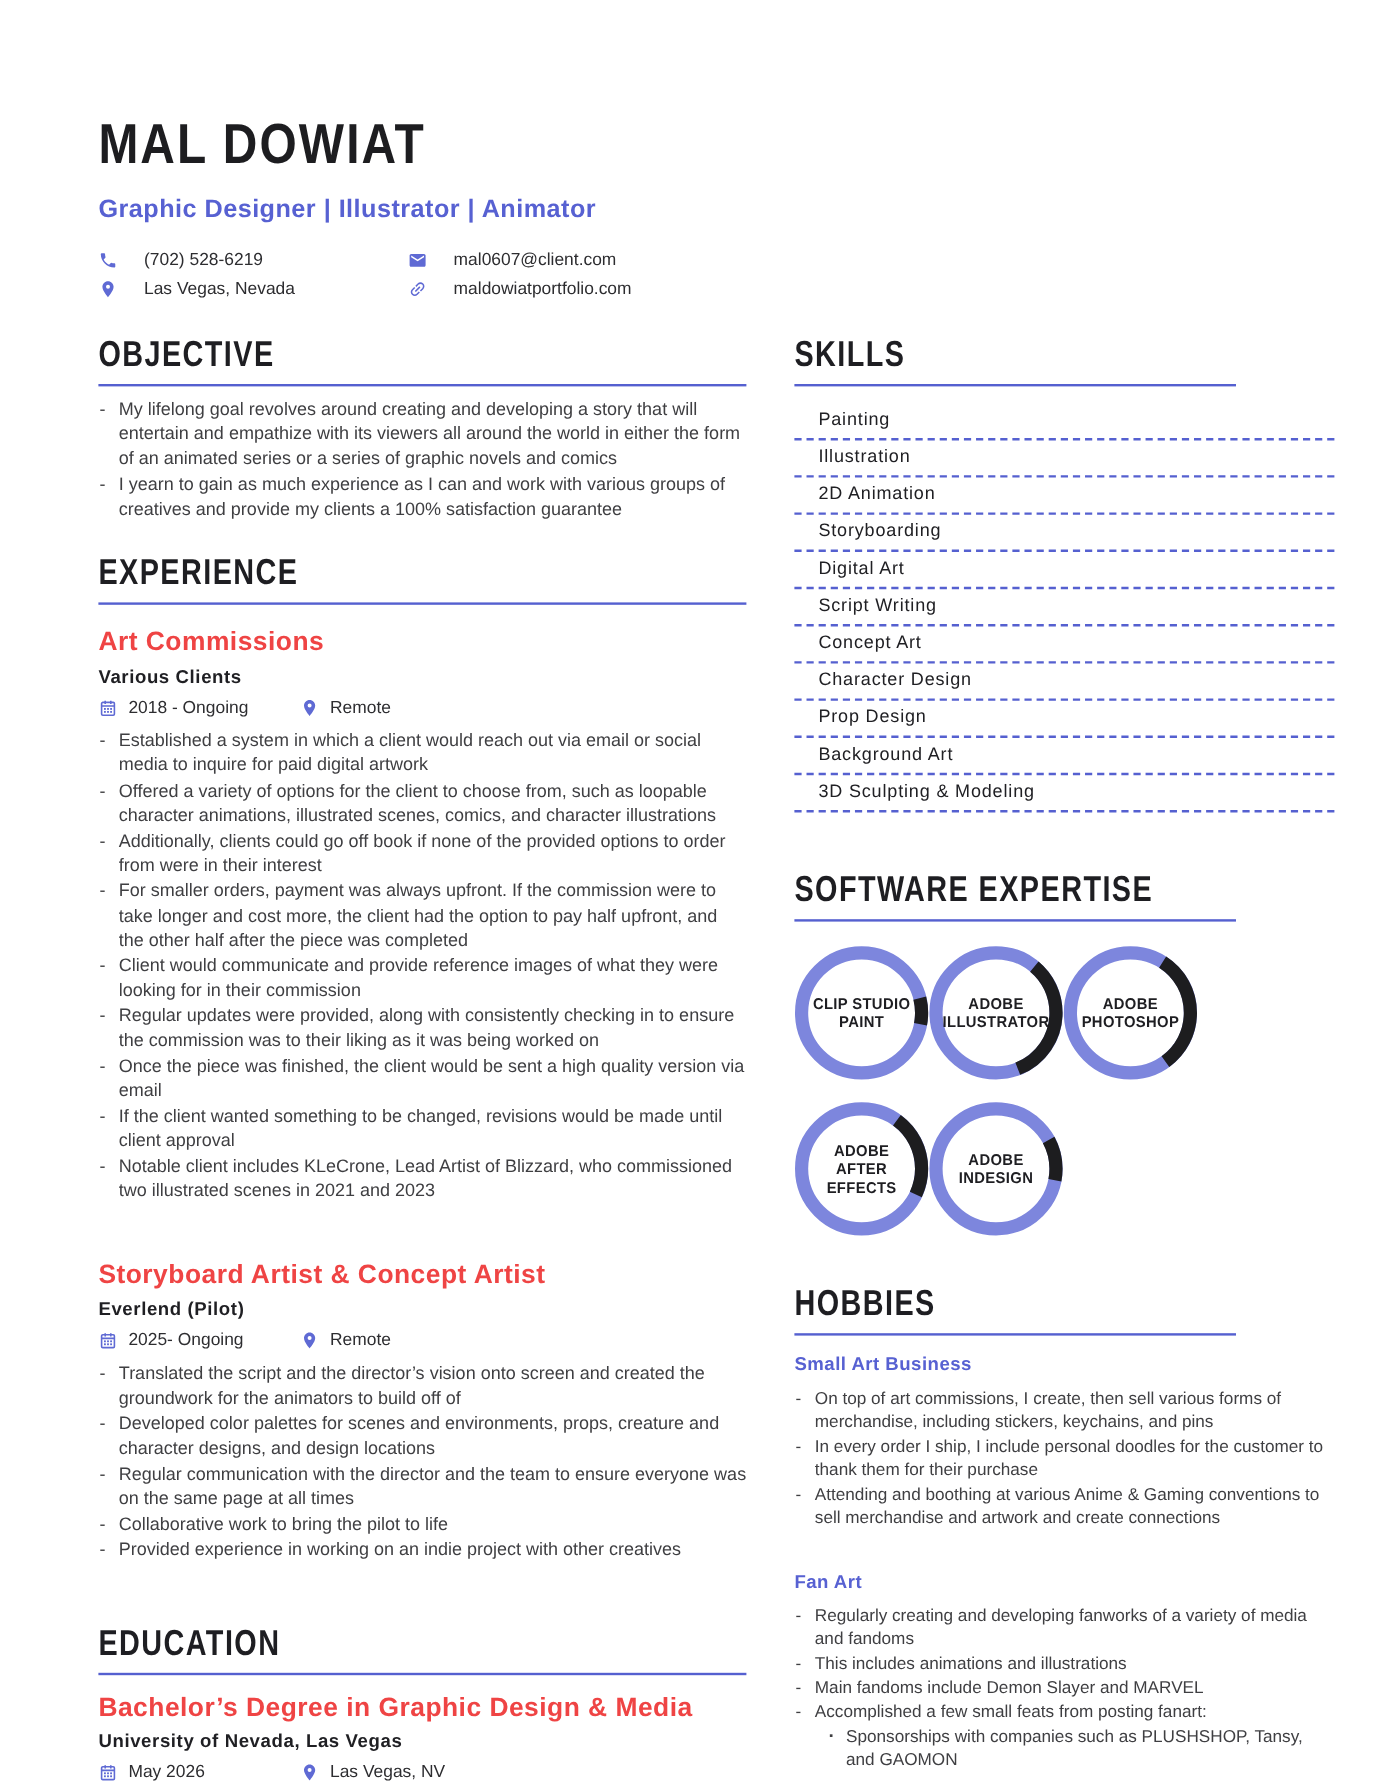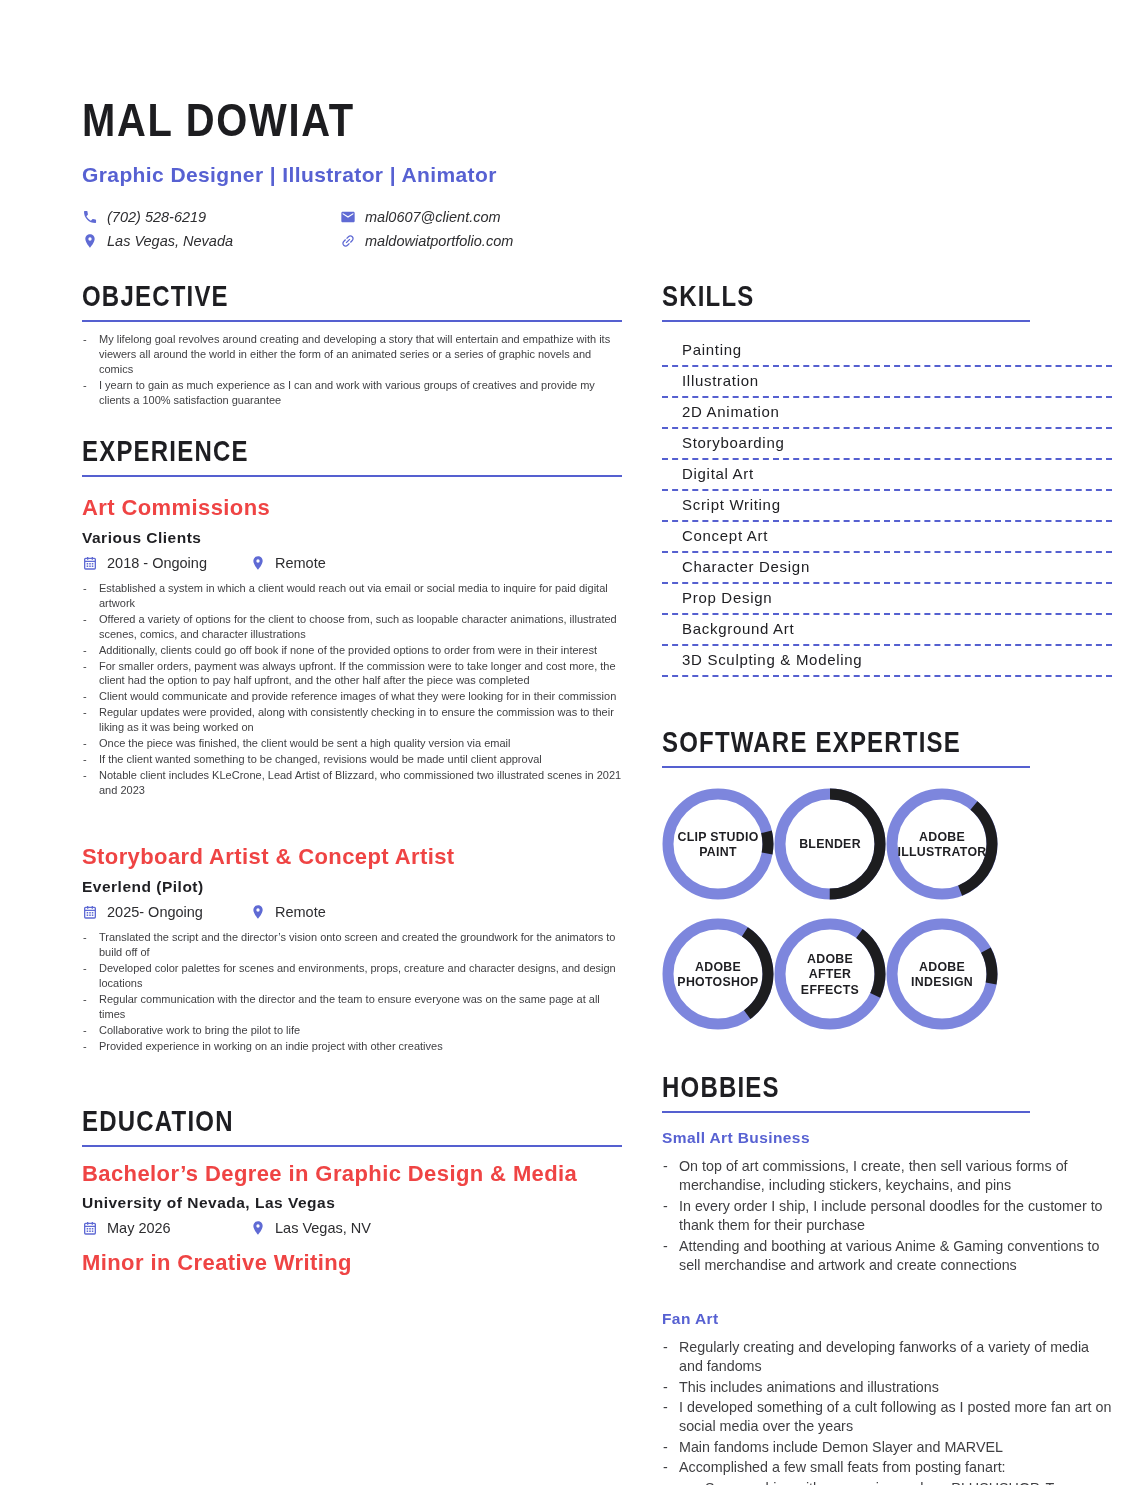--- a/index.html
+++ b/index.html
@@ -18,37 +18,37 @@
     font-size:47px;font-weight:800;letter-spacing:2px;color:#1d1d20;
     transform:scaleX(.85);transform-origin:left;white-space:nowrap;margin:0;
   }
   .subtitle{
     margin-top:16px;font-size:21px;font-weight:600;letter-spacing:.4px;color:#5761d2;
   }
   .contact-grid{
     margin-top:22px;display:grid;grid-template-columns:258px auto;row-gap:8px;column-gap:0;
     width:560px;
   }
-  .contact-row{display:flex;align-items:center;gap:9px;font-size:14.5px;color:#2d2d30;font-weight:500;font-style:italic;}
+  .contact-row{display:flex;align-items:center;gap:22px;font-size:14.5px;color:#2d2d30;font-weight:500;}
   .icon{display:inline-flex;width:16px;height:16px;color:#5f6ad4;flex:0 0 auto;}
   .icon svg{width:100%;height:100%;}
   
   .columns{display:flex;margin-top:30px;}
   .col-left{width:540px;flex:0 0 540px;}
   .col-right{width:450px;flex:0 0 450px;margin-left:40px;}
   
   .sec-h{
     font-size:30px;font-weight:800;letter-spacing:1.5px;color:#1e1e22;margin:0;
     transform:scaleX(.8);transform-origin:left;white-space:nowrap;
   }
   .sec-rule{height:2px;background:#5560d0;margin-top:7px;}
   .col-left .sec-rule{width:540px;}
   .col-right .sec-rule{width:368px;}
   
-  ul.blist{list-style:none;margin:10px 0 0 0;padding:0;font-size:11px;line-height:1.36;color:#3f3f42;}
+  ul.blist{list-style:none;margin:10px 0 0 0;padding:0;font-size:15px;line-height:1.36;color:#3f3f42;}
   ul.blist>li{position:relative;padding-left:17px;margin:0 0 1px 0;}
   ul.blist>li::before{content:"-";position:absolute;left:1px;top:0;color:#3f3f42;}
   ul.sublist{list-style:none;margin:1px 0 0 0;padding:0 0 0 12px;}
   ul.sublist>li{position:relative;padding-left:14px;}
   ul.sublist>li::before{content:"▪";position:absolute;left:0;top:1px;font-size:9px;color:#3f3f42;}
   
   .job{margin-top:18px;}
   .job + .job{margin-top:46px;}
   .job-title{font-size:22px;font-weight:700;letter-spacing:.4px;color:#ef4444;margin:0 0 8px 0;}
   .job-org{font-size:15.5px;font-weight:700;letter-spacing:.5px;color:#1f1f23;margin-bottom:8px;}
@@ -291,26 +291,20 @@
         <div class="rings" id="rings">
             <div class="ring"><svg width="112" height="112" viewBox="0 0 112 112">
                 <circle cx="56" cy="56" r="50" fill="none" stroke="#7d86dd" stroke-width="11"></circle>
                 <circle cx="56" cy="56" r="50" fill="none" stroke="#1d1d1f" stroke-width="11" stroke-dasharray="22.0 314.2" stroke-dashoffset="-66.0" transform="rotate(-90 56 56)"></circle>
               </svg><div class="ring-label">
                 <div>CLIP STUDIO</div>
                 <div>PAINT</div>
               </div></div>
             <div class="ring"><svg width="112" height="112" viewBox="0 0 112 112">
                 <circle cx="56" cy="56" r="50" fill="none" stroke="#7d86dd" stroke-width="11"></circle>
-                <circle cx="56" cy="56" r="50" fill="none" stroke="#1d1d1f" stroke-width="11" stroke-dasharray="157.1 314.2" stroke-dashoffset="0.0" transform="rotate(-90 56 56)"></circle>
-              </svg><div class="ring-label">
-                <div>BLENDER</div>
-              </div></div>
-            <div class="ring"><svg width="112" height="112" viewBox="0 0 112 112">
-                <circle cx="56" cy="56" r="50" fill="none" stroke="#7d86dd" stroke-width="11"></circle>
                 <circle cx="56" cy="56" r="50" fill="none" stroke="#1d1d1f" stroke-width="11" stroke-dasharray="103.7 314.2" stroke-dashoffset="-34.6" transform="rotate(-90 56 56)"></circle>
               </svg><div class="ring-label">
                 <div>ADOBE</div>
                 <div>ILLUSTRATOR</div>
               </div></div>
             <div class="ring"><svg width="112" height="112" viewBox="0 0 112 112">
                 <circle cx="56" cy="56" r="50" fill="none" stroke="#7d86dd" stroke-width="11"></circle>
                 <circle cx="56" cy="56" r="50" fill="none" stroke="#1d1d1f" stroke-width="11" stroke-dasharray="97.4 314.2" stroke-dashoffset="-28.3" transform="rotate(-90 56 56)"></circle>
               </svg><div class="ring-label">
                 <div>ADOBE</div>
@@ -344,21 +338,20 @@
                 <li>On top of art commissions, I create, then sell various forms of merchandise, including stickers, keychains, and pins</li>
                 <li>In every order I ship, I include personal doodles for the customer to thank them for their purchase</li>
                 <li>Attending and boothing at various Anime &amp; Gaming conventions to sell merchandise and artwork and create connections</li>
               </ul>
             </div>
             <div class="hgroup">
               <div class="hgroup-title">Fan Art</div>
               <ul class="blist">
                 <li>Regularly creating and developing fanworks of a variety of media and fandoms</li>
                 <li>This includes animations and illustrations</li>
-                <li>I developed something of a cult following as I posted more fan art on social media over the years</li>
                 <li>Main fandoms include Demon Slayer and MARVEL</li>
                 <li>Accomplished a few small feats from posting fanart:<ul class="sublist">
                     <li>Sponsorships with companies such as PLUSHSHOP, Tansy, and GAOMON</li>
                   </ul></li>
               </ul>
             </div>
           </div>
       </div>
 
     </div>

